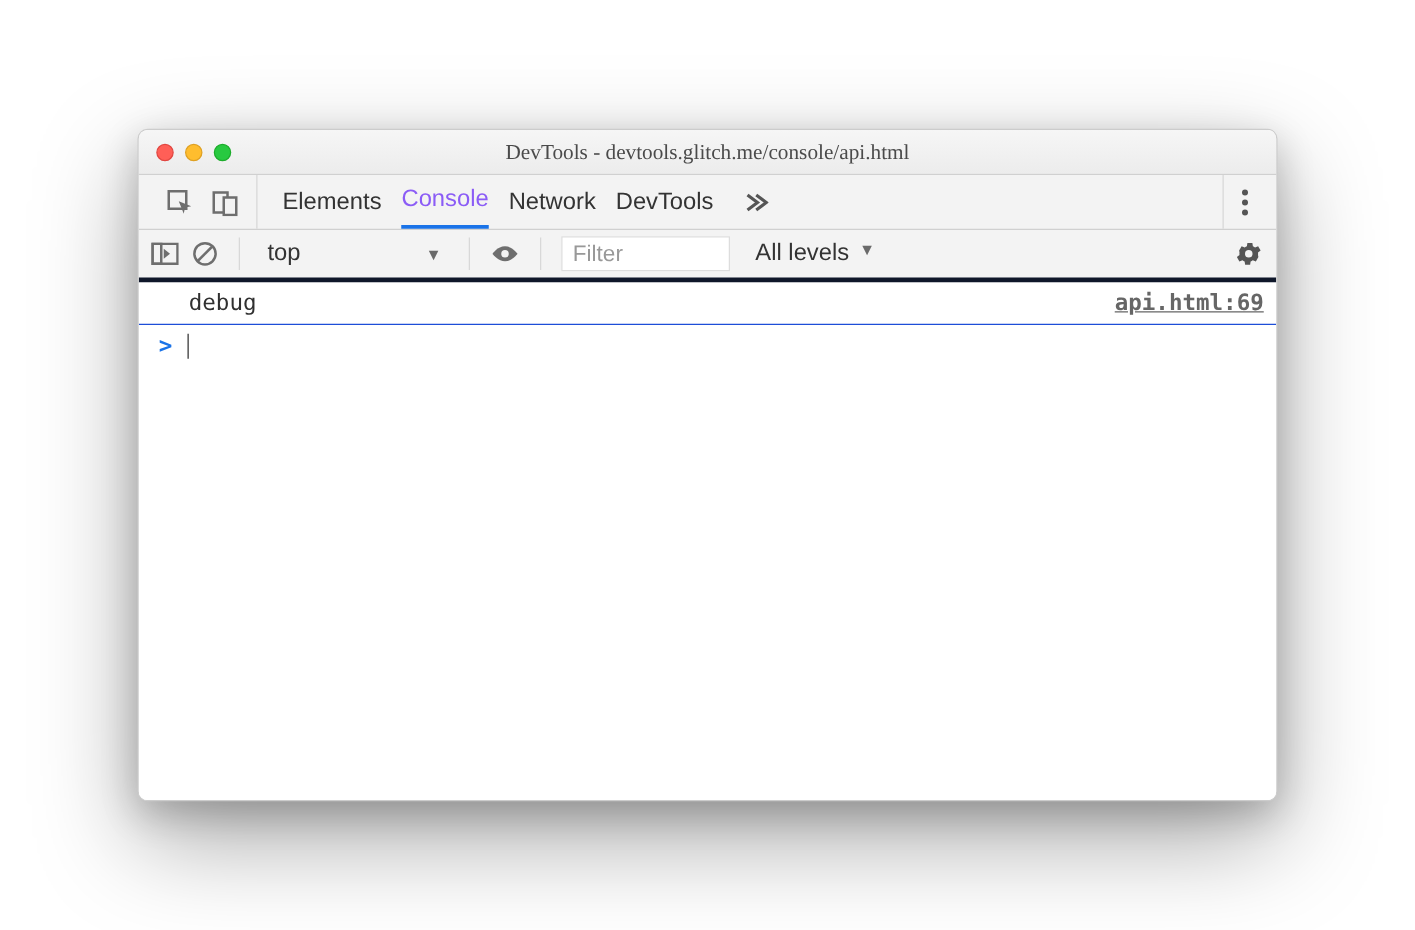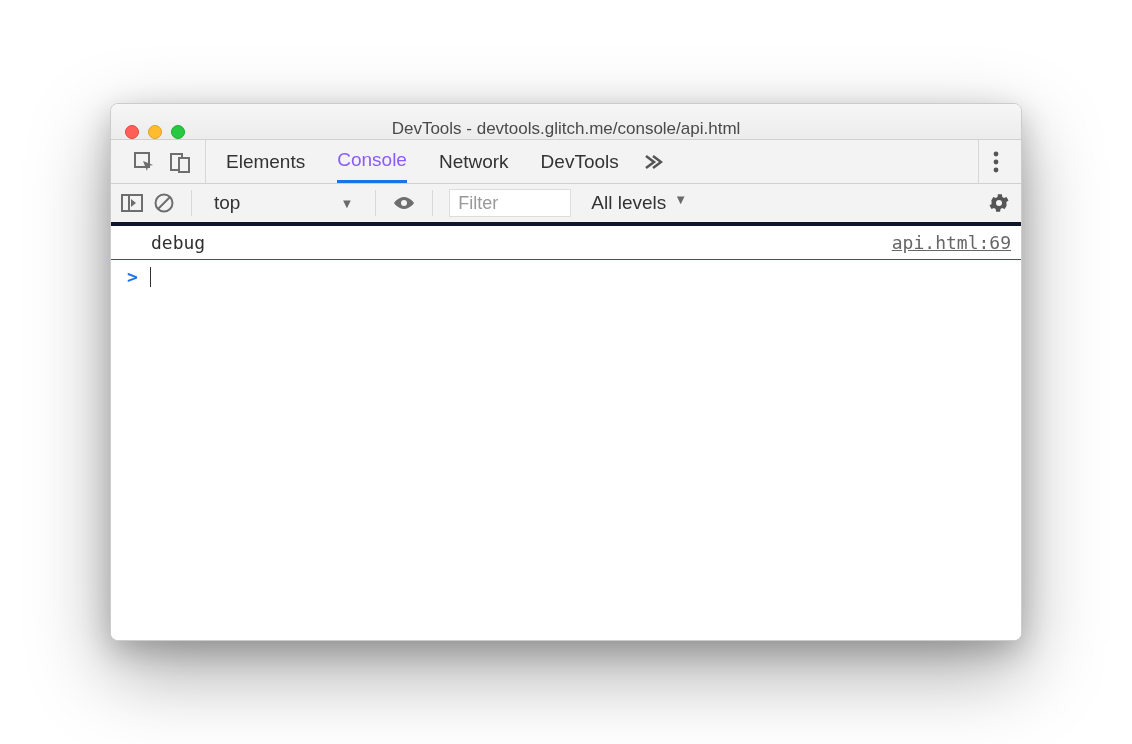--- a/index.html
+++ b/index.html
@@ -21,23 +21,24 @@
       overflow: hidden;
       display: flex;
       flex-direction: column;
       border: 1px solid #ccc;
     }
     .titlebar {
       height: 36px;
       background: linear-gradient(#f6f6f6, #ececec);
       border-bottom: 1px solid #d0d0d0;
       display: flex;
-      align-items: flex-end;
-      padding: 0 12px;
+      align-items: center;
+      padding: 12px 12px;
       position: relative;
+      font-family: Liberation Serif, serif;
     }
     .traffic-lights {
       display: flex;
       gap: 9px;
       position: absolute;
       left: 14px;
     }
     .traffic-light {
       width: 14px;
       height: 14px;
@@ -67,21 +68,21 @@
       gap: 14px;
       padding: 0 14px;
       border-right: 1px solid #d8d8d8;
       height: 100%;
     }
     .tabs {
       display: flex;
       align-items: center;
       height: 100%;
       margin-left: 20px;
-      gap: 32px;
+      gap: 16px;
     }
     .tab {
       font-size: 19px;
       color: #333;
       height: 100%;
       display: flex;
       align-items: center;
       cursor: pointer;
     }
     .tab.active {
@@ -136,21 +137,21 @@
       color: #333;
       cursor: pointer;
       padding: 2px 6px;
       gap: 100px;
     }
     .dd-tri {
       color: #6a6a6a;
       font-size: 13px;
     }
     .filter-input {
-      width: 122px;
+      width: 135px;
       height: 28px;
       border: 1px solid #ddd;
       background: #fff;
       font-size: 18px;
       padding: 2px 8px;
       color: #333;
       outline: none;
     }
     .filter-input::placeholder { color: #999; }
     .levels-select {
@@ -182,20 +183,21 @@
       padding: 6px 10px 6px 40px;
       border-bottom: 1px solid #1d4ed8;
     }
     .log-text { flex: 0 0 auto; }
     .log-src {
       margin-left: auto;
       color: #666;
       text-decoration: underline;
       cursor: pointer;
       font-family: Menlo, Consolas, monospace;
+      font-weight: bold;
     }
     .prompt-line {
       display: flex;
       align-items: center;
       padding: 6px 10px 6px 16px;
     }
     .prompt-chevron {
       color: #1a73e8;
       font-weight: bold;
       font-size: 18px;

